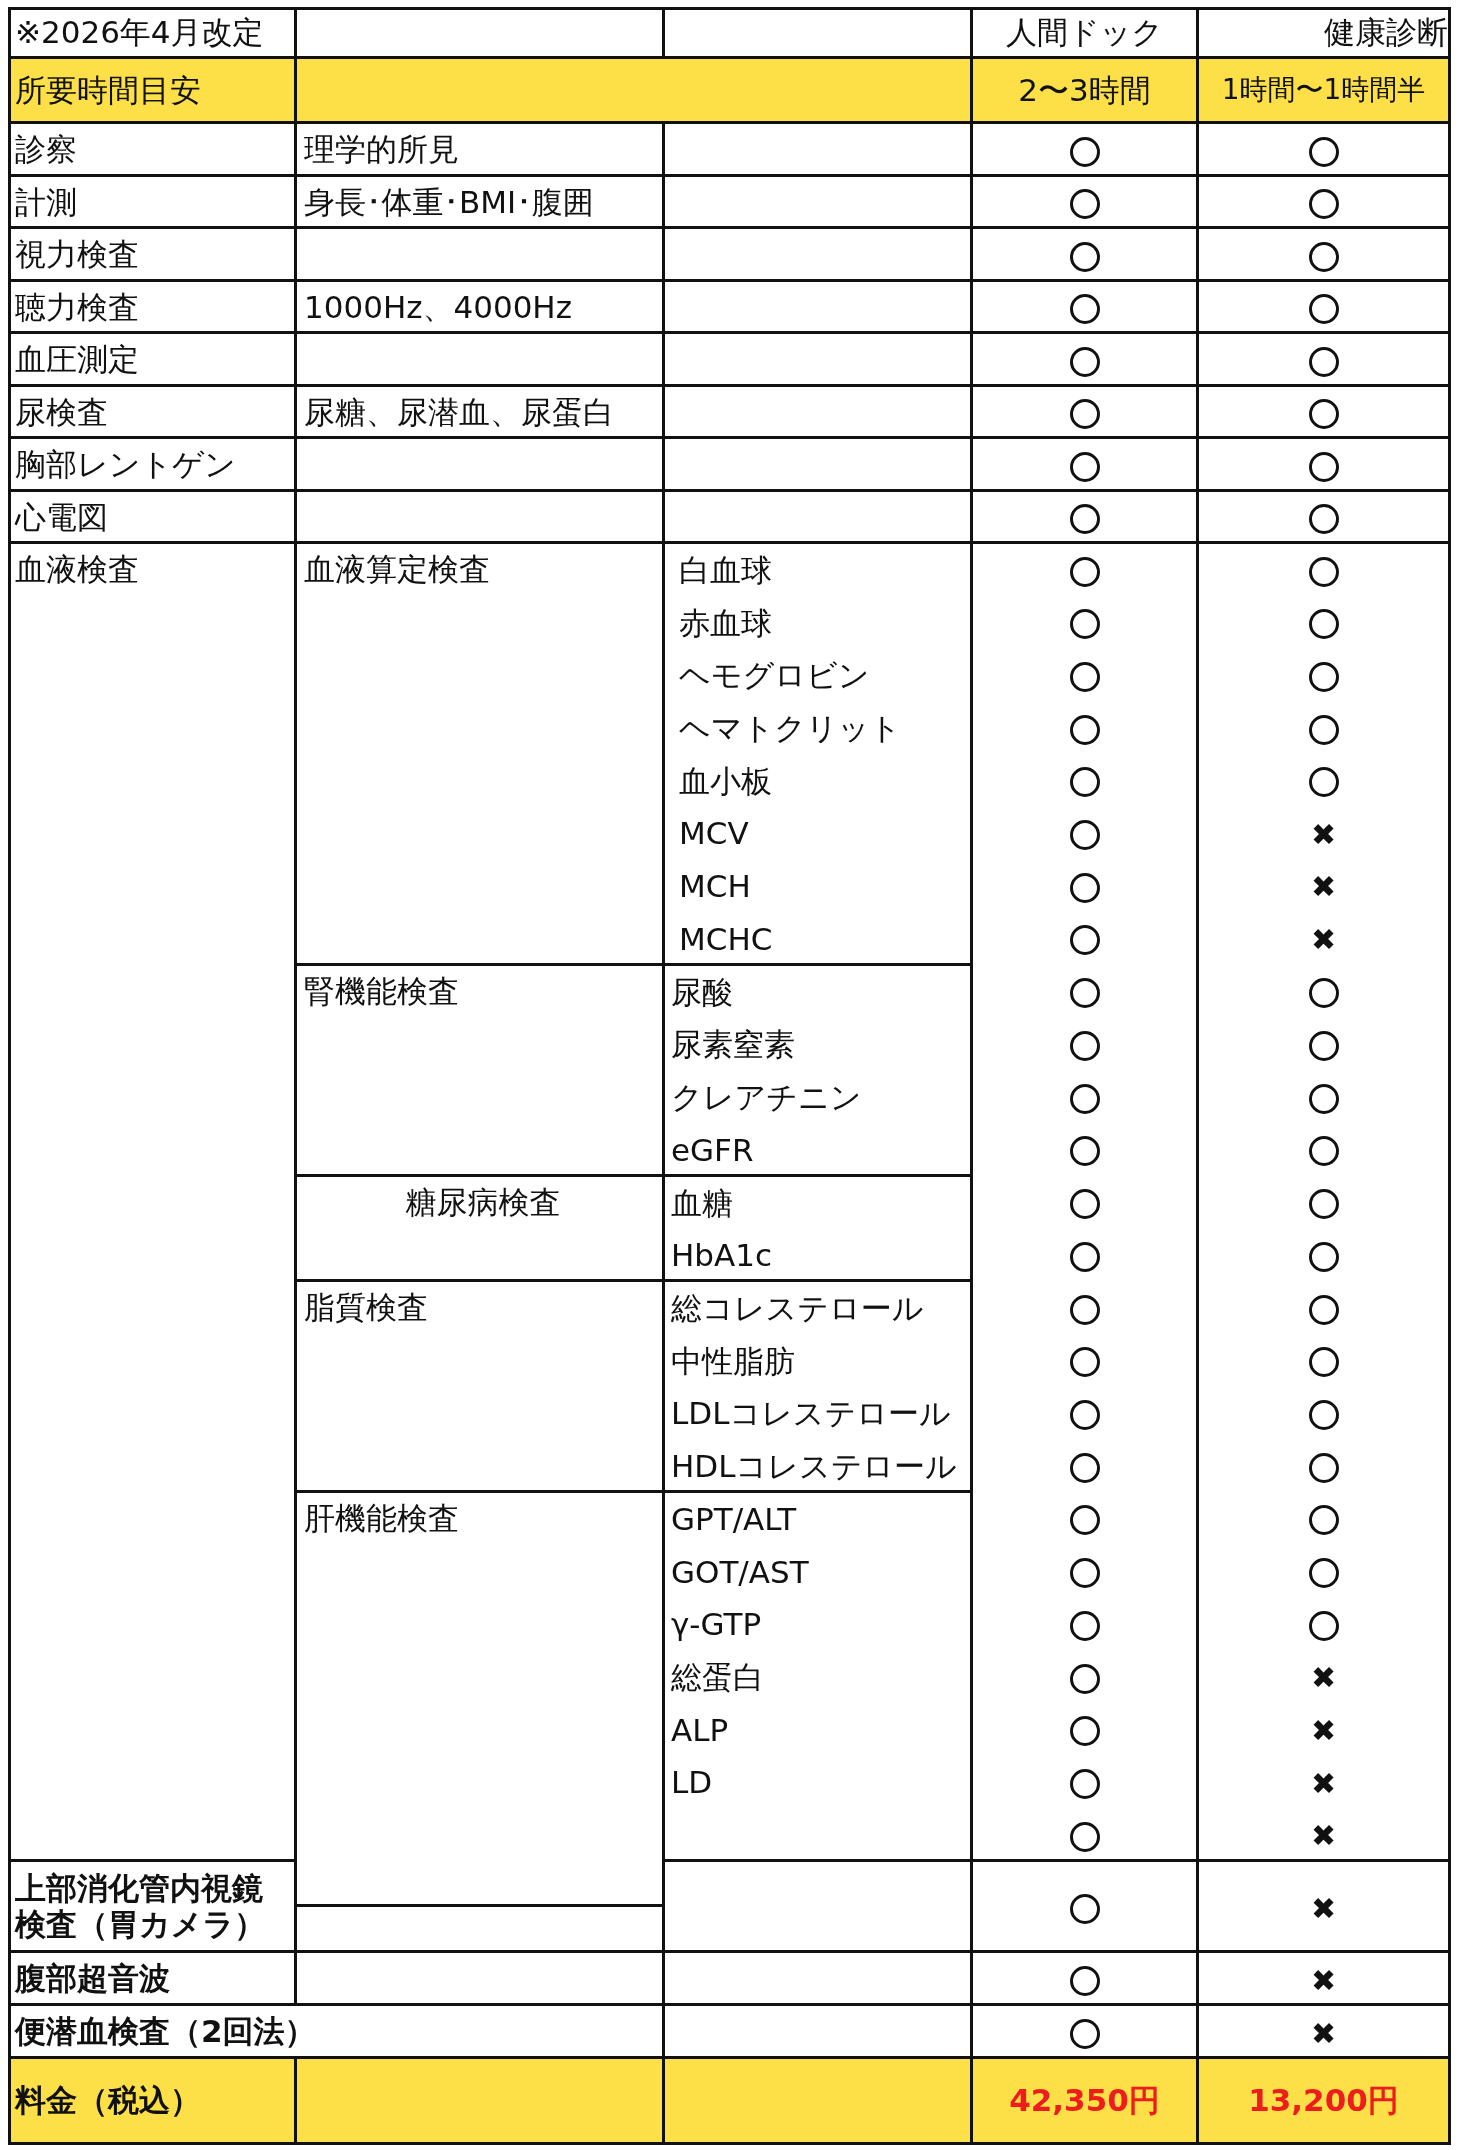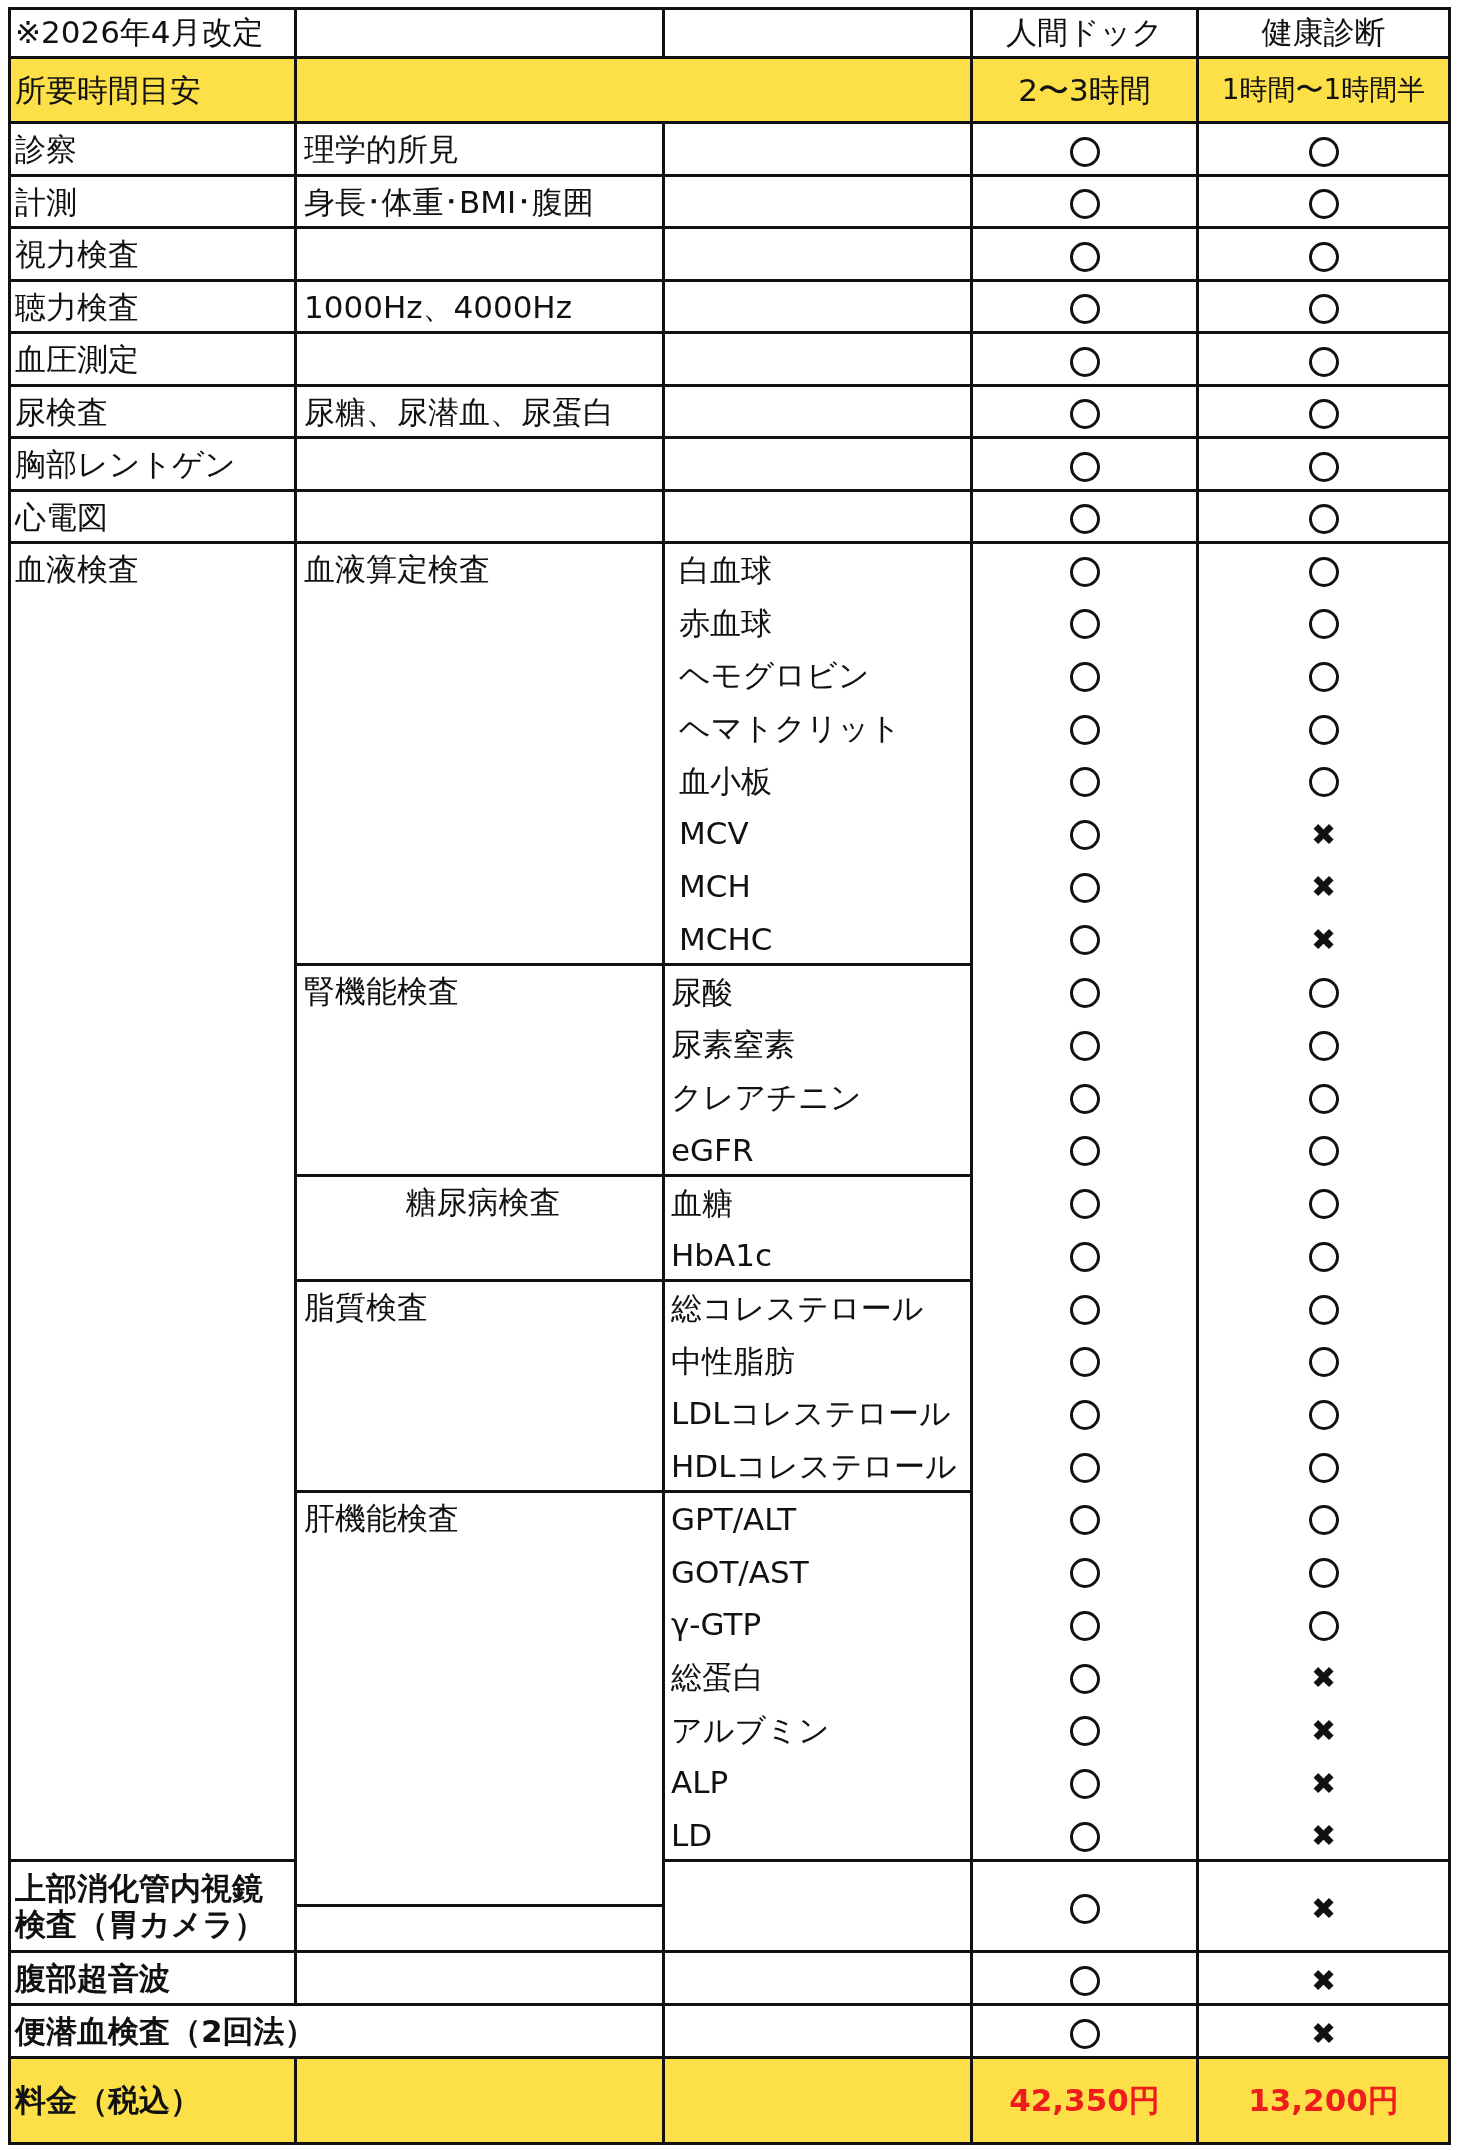--- a/index.html
+++ b/index.html
@@ -22,21 +22,21 @@
 </style>
 </head>
 <body>
 
 <div id="sheet">
 
   <div class="cell" style="left:0;top:0;width:289px;height:52px;"><span>※2026年4月改定</span></div>
   <div class="cell" style="left:289px;top:0;width:368px;height:52px;"></div>
   <div class="cell" style="left:657px;top:0;width:308px;height:52px;"></div>
   <div class="cell center" style="left:965px;top:0;width:226px;height:52px;"><span>人間ドック</span></div>
-  <div class="cell center" style="left:1191px;top:0;width:252px;height:52px;"><span>健康診断</span></div>
+  <div class="cell center" style="left:1191px;top:0;width:252px;height:52px;text-align:right;"><span>健康診断</span></div>
 
   <div class="cell pink" style="left:0;top:52px;width:289px;height:65px;line-height:62px;"><span>所要時間目安</span></div>
   <div class="cell pink" style="left:289px;top:52px;width:676px;height:65px;"></div>
   <div class="cell pink center" style="left:965px;top:52px;width:226px;height:65px;line-height:62px;"><span>2〜3時間</span></div>
   <div class="cell pink center" style="left:1191px;top:52px;width:252px;height:65px;line-height:62px;font-size:28px;"><span>1時間〜1時間半</span></div>
 
   <div id="simple-rows">
       <div class="cell" style="left:0;top:117px;width:289px;height:52.5px;"><span>診察</span></div>
       <div class="cell" style="left:289px;top:117px;width:368px;height:52.5px;"><span>理学的所見</span></div>
       <div class="cell" style="left:657px;top:117px;width:308px;height:52.5px;"></div>
@@ -162,21 +162,20 @@
         <span class="mark"><span class="circle"></span></span>
         <span class="mark"><span class="circle"></span></span>
         <span class="mark"><span class="circle"></span></span>
       </div>
       <div class="cell" style="left:289px;top:1485.96px;width:368px;height:414px;"><span>肝機能検査</span></div>
       <div class="cell" style="left:657px;top:1485.96px;width:308px;height:369.03999999999996px;padding-left:6px;line-height:normal;">
         <span class="sub">GPT/ALT</span>
         <span class="sub">GOT/AST</span>
         <span class="sub">γ-GTP</span>
         <span class="sub">総蛋白</span>
-        <span class="sub">アルブミン</span>
         <span class="sub">ALP</span>
         <span class="sub">LD</span>
       </div>
       <div class="cell" style="left:965px;top:1485.96px;width:226px;height:369.03999999999996px;padding-left:0;line-height:normal;border-bottom:none;">
         <span class="mark"><span class="circle"></span></span>
         <span class="mark"><span class="circle"></span></span>
         <span class="mark"><span class="circle"></span></span>
         <span class="mark"><span class="circle"></span></span>
         <span class="mark"><span class="circle"></span></span>
         <span class="mark"><span class="circle"></span></span>

